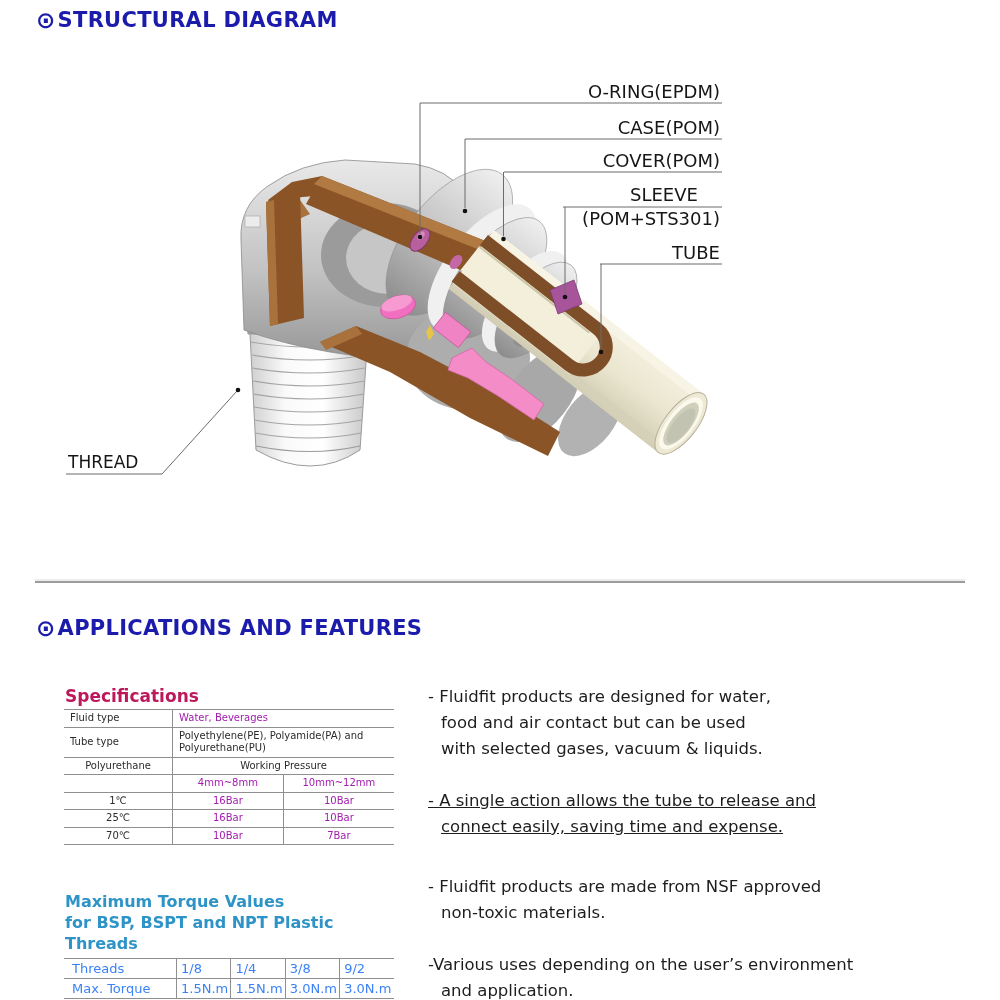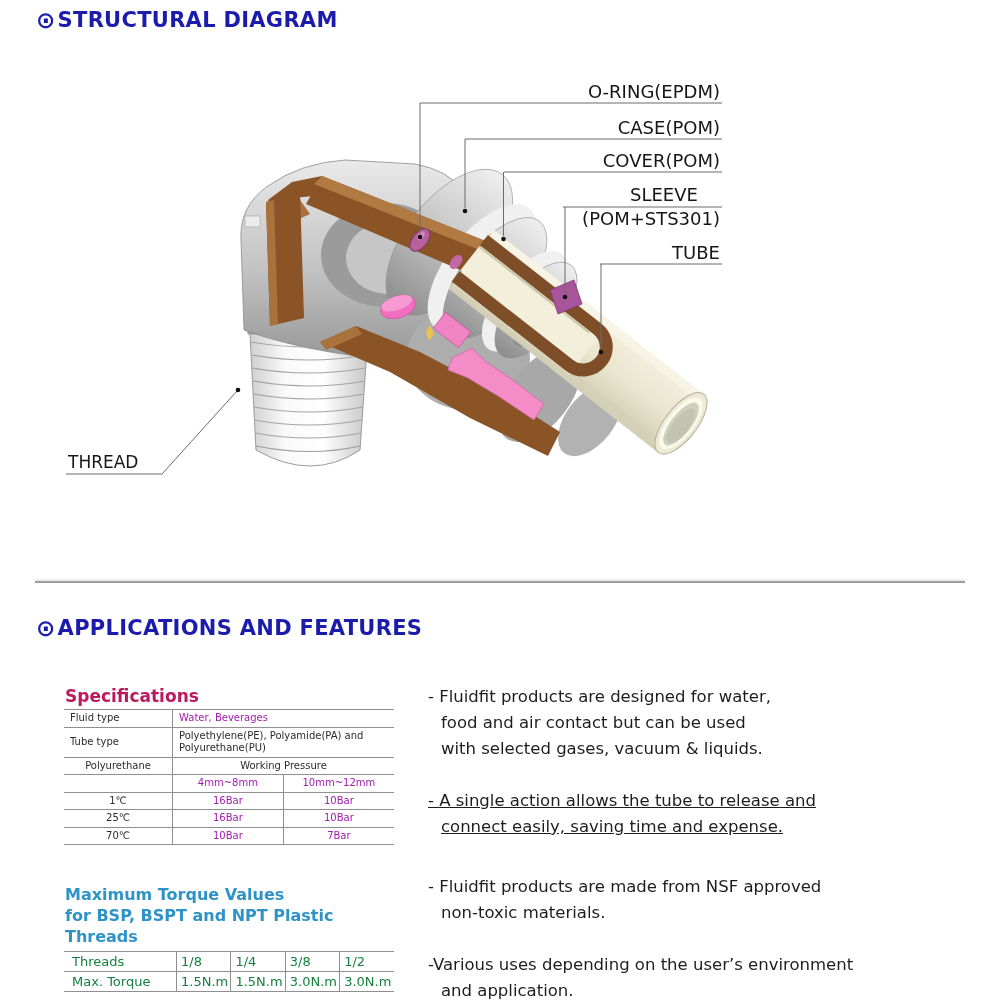--- a/index.html
+++ b/index.html
@@ -21,22 +21,22 @@
   .spec-block{position:absolute;left:64px;top:686px;width:336px;}
   .sub-title{color:#be185d;font-weight:bold;font-size:17px;margin:0 0 3px 1px;}
   table.grid{border-collapse:collapse;width:330px;font-size:10px;color:#2b2b2b;table-layout:fixed;}
   table.grid td{border-top:1px solid #8f8f8f;border-bottom:1px solid #8f8f8f;
                 padding:2px 6px;vertical-align:middle;line-height:1.25;}
   td.lab{width:96px;border-right:1px solid #8f8f8f;}
   td.c{text-align:center;}
   .blue{color:#a21caf;}
   td.v1{border-right:1px solid #8f8f8f;}
   .torque-block{position:absolute;left:64px;top:884px;width:336px;}
-  .torque-title{color:#2e93c6;font-weight:bold;font-size:16px;line-height:21px;margin:0 0 4px 1px;}
-  table.torque{border-collapse:collapse;width:330px;font-size:13px;color:#15803d;table-layout:fixed;}
+  .torque-title{color:#2e93c6;font-weight:bold;font-size:16px;line-height:21px;margin:7px 0 4px 1px;}
+  table.torque{border-collapse:collapse;width:330px;font-size:13px;color:#3b82f6;table-layout:fixed;}
   table.torque td{border-top:1px solid #8f8f8f;border-bottom:1px solid #8f8f8f;
                   border-right:1px solid #8f8f8f;padding:2px 4px;text-align:left;}
   table.torque td:last-child{border-right:none;}
   table.torque td.first{width:100px;text-align:left;padding-left:8px;}
 
   
   .features{position:absolute;left:428px;top:684px;width:560px;font-size:16.5px;
             line-height:26px;color:#1d1d1d;}
   .features .item{margin-bottom:26px;}
   .features .item:nth-child(2){margin-bottom:34px;text-decoration:underline;}
@@ -248,21 +248,21 @@
       <div>Maximum Torque Values</div>
       <div>for BSP, BSPT and NPT Plastic Threads</div>
     </div>
     <table class="torque">
       <tbody>
           <tr>
         <td class="first">Threads</td>
         <td>1/8</td>
         <td>1/4</td>
         <td>3/8</td>
-        <td>1/2</td>
+        <td>9/2</td>
       </tr>
       <tr>
         <td class="first">Max. Torque</td>
         <td>1.5N.m</td>
         <td>1.5N.m</td>
         <td>3.0N.m</td>
         <td>3.0N.m</td>
       </tr>
     </tbody>
       </table>

